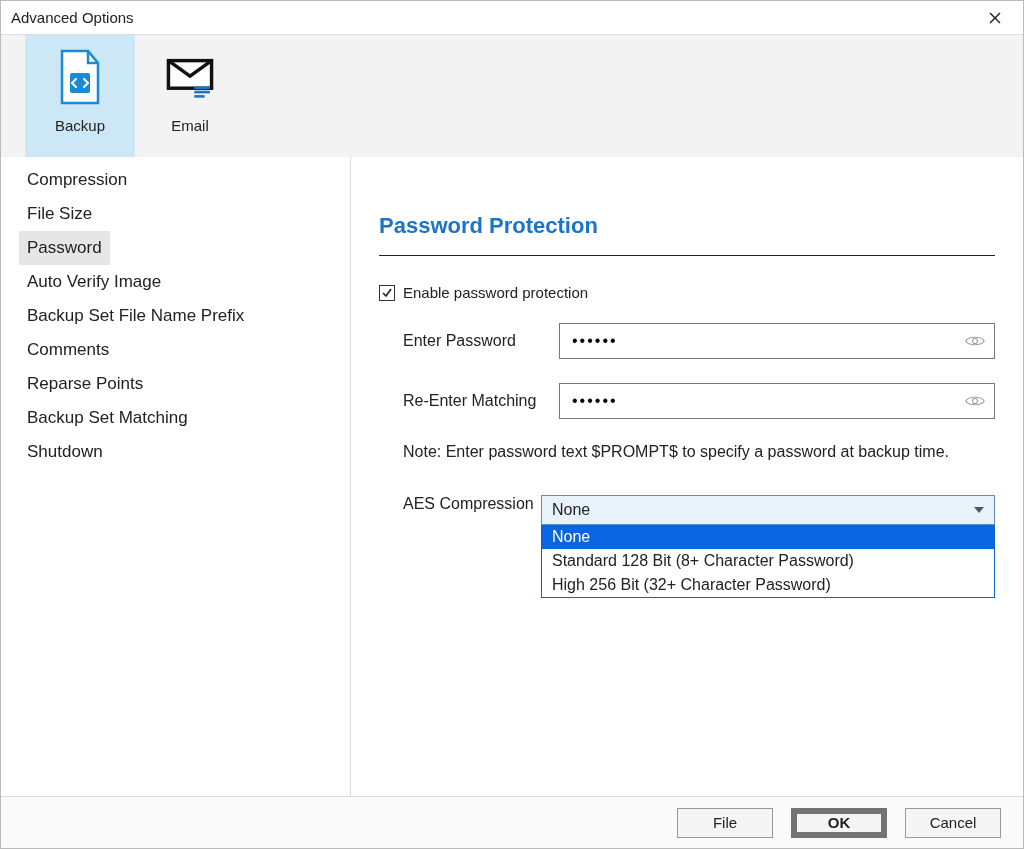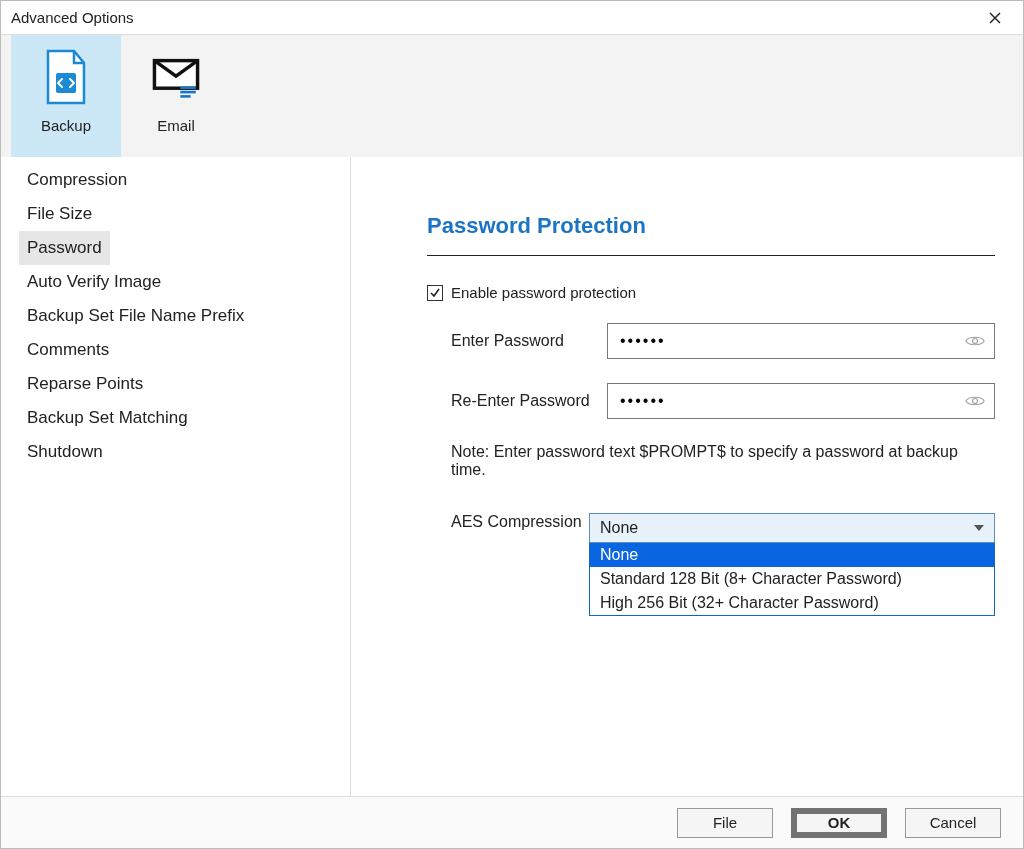--- a/index.html
+++ b/index.html
@@ -32,21 +32,21 @@
     width: 36px; height: 34px;
     display: flex; align-items: center; justify-content: center;
     font-size: 14px;
     cursor: pointer;
   }
   .ribbon {
     height: 122px;
     background: #f3f3f3;
     display: flex;
     align-items: stretch;
-    padding-left: 10px;
+    padding-left: 24px;
   }
   .ribbon-item {
     width: 110px;
     display: flex;
     flex-direction: column;
     align-items: center;
     justify-content: flex-start;
     padding-top: 12px;
     cursor: pointer;
   }
@@ -58,21 +58,20 @@
     font-size: 15px;
   }
   .ribbon-icon {
     width: 50px; height: 60px;
     display: flex; align-items: center; justify-content: center;
   }
   .content-area {
     flex: 1;
     display: flex;
     min-height: 0;
-    gap: 48px;
   }
   .sidebar {
     width: 350px;
     border-right: 1px solid #ddd;
     padding-top: 6px;
     padding-left: 18px;
   }
   .sidebar-item {
     padding: 4px 8px;
     font-size: 17px;
@@ -314,21 +313,21 @@
         <div class="form-input-wrap">
           <input class="text-input" type="text" value="••••••" style="">
           <svg class="eye-icon" viewBox="0 0 24 16">
             <path d="M1 8 C4 2 20 2 23 8 C20 14 4 14 1 8 Z" fill="none" stroke="#555" stroke-width="1.4"></path>
             <circle cx="12" cy="8" r="3" fill="none" stroke="#555" stroke-width="1.4"></circle>
           </svg>
         </div>
       </div>
 
       <div class="form-row">
-        <div class="form-label">Re-Enter Password</div>
+        <div class="form-label">Re-Enter Matching</div>
         <div class="form-input-wrap">
           <input class="text-input" type="text" value="••••••" style="">
           <svg class="eye-icon" viewBox="0 0 24 16">
             <path d="M1 8 C4 2 20 2 23 8 C20 14 4 14 1 8 Z" fill="none" stroke="#555" stroke-width="1.4"></path>
             <circle cx="12" cy="8" r="3" fill="none" stroke="#555" stroke-width="1.4"></circle>
           </svg>
         </div>
       </div>
 
       <div class="note-text">Note: Enter password text $PROMPT$ to specify a password at backup time.</div>

